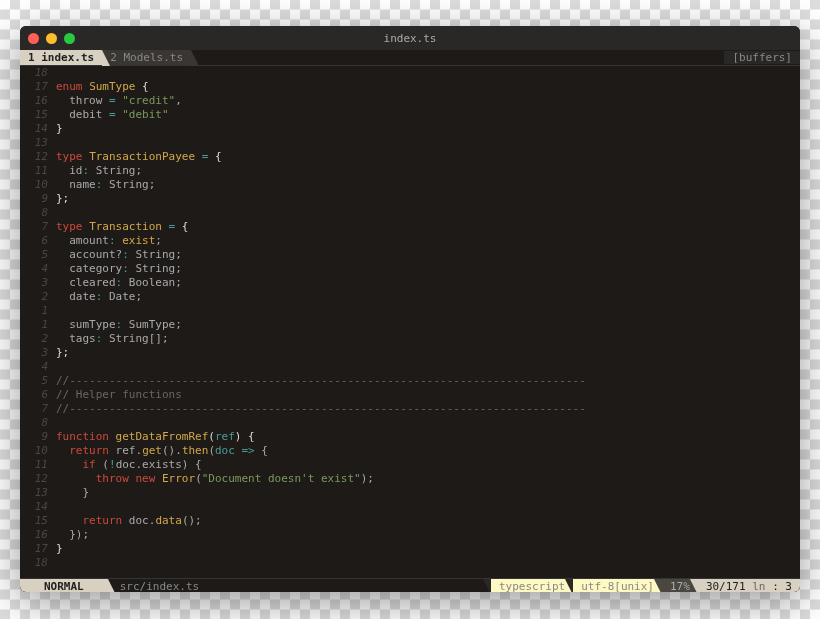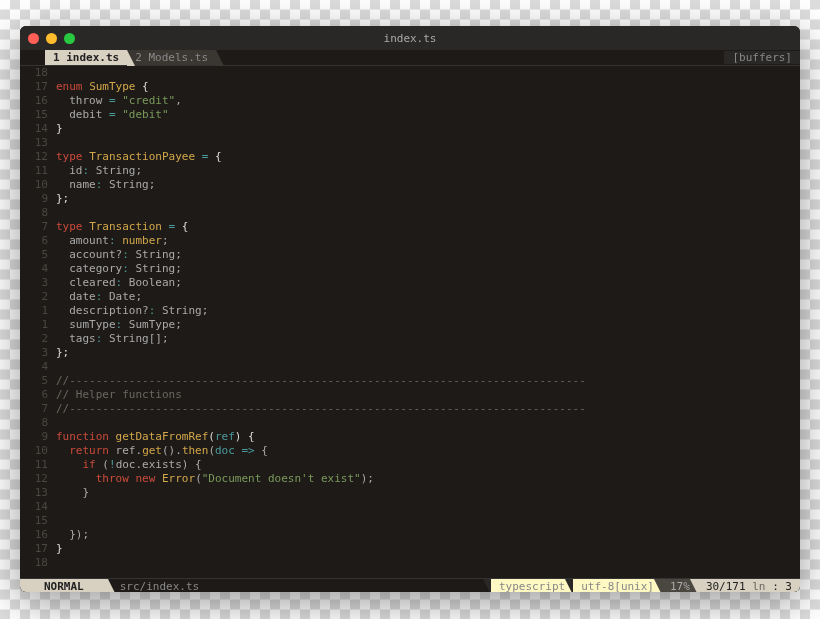--- a/index.html
+++ b/index.html
@@ -46,21 +46,21 @@
   border-bottom: 1px solid #333;
   position: relative;
 }
 .tab {
   padding: 0 8px;
   height: 100%;
   display: flex;
   align-items: center;
   position: relative;
 }
-.tab.active { background: #d8d0c0; color: #222; font-weight: bold; margin-left: 25px; }
+.tab.active { background: #d8d0c0; color: #222; font-weight: bold; }
 .tab.inactive { background: #3a3632; color: #888; }
 .tab.active::after, .tab.inactive::after {
   content: '';
   position: absolute;
   right: -8px;
   top: 0;
   border-top: 16px solid transparent;
   border-left: 8px solid #d8d0c0;
   z-index: 2;
 }
@@ -82,20 +82,21 @@
   height: 14px;
   line-height: 14px;
   white-space: pre;
 }
 .gutter {
   width: 36px;
   text-align: right;
   padding-right: 8px;
   color: #4a4640;
   flex-shrink: 0;
+  font-style: italic;
 }
 .line.current { background: #2f2b26; }
 .line.current .gutter { color: #d4a84a; font-weight: bold; }
 .code { color: #aaa; }
 .kw-red { color: #cc4a3a; }
 .kw-yellow { color: #d4a84a; }
 .kw-green { color: #7a9a5a; }
 .kw-cyan { color: #4a9a9a; }
 .kw-white { color: #ddd; }
 .kw-comment { color: #6a6660; }
@@ -176,41 +177,41 @@
       <div class="line"><div class="gutter">16</div><div class="code"><span class="code">  throw </span><span class="kw-cyan">=</span><span class="code"> </span><span class="kw-green">"credit"</span><span class="code">,</span></div></div>
       <div class="line"><div class="gutter">15</div><div class="code"><span class="code">  debit </span><span class="kw-cyan">=</span><span class="code"> </span><span class="kw-green">"debit"</span></div></div>
       <div class="line"><div class="gutter">14</div><div class="code"><span class="kw-white">}</span></div></div>
       <div class="line"><div class="gutter">13</div><div class="code"></div></div>
       <div class="line"><div class="gutter">12</div><div class="code"><span class="kw-red">type</span><span class="kw-white"> </span><span class="kw-yellow">TransactionPayee</span><span class="kw-white"> </span><span class="kw-cyan">=</span><span class="kw-white"> {</span></div></div>
       <div class="line"><div class="gutter">11</div><div class="code"><span class="code">  id</span><span class="kw-cyan">:</span><span class="code"> String;</span></div></div>
       <div class="line"><div class="gutter">10</div><div class="code"><span class="code">  name</span><span class="kw-cyan">:</span><span class="code"> String;</span></div></div>
       <div class="line"><div class="gutter">9</div><div class="code"><span class="kw-white">};</span></div></div>
       <div class="line"><div class="gutter">8</div><div class="code"></div></div>
       <div class="line"><div class="gutter">7</div><div class="code"><span class="kw-red">type</span><span class="kw-white"> </span><span class="kw-yellow">Transaction</span><span class="kw-white"> </span><span class="kw-cyan">=</span><span class="kw-white"> {</span></div></div>
-      <div class="line"><div class="gutter">6</div><div class="code"><span class="code">  amount</span><span class="kw-cyan">:</span><span class="code"> </span><span class="kw-yellow">number</span><span class="code">;</span></div></div>
+      <div class="line"><div class="gutter">6</div><div class="code"><span class="code">  amount</span><span class="kw-cyan">:</span><span class="code"> </span><span class="kw-yellow">exist</span><span class="code">;</span></div></div>
       <div class="line"><div class="gutter">5</div><div class="code"><span class="code">  account?</span><span class="kw-cyan">:</span><span class="code"> String;</span></div></div>
       <div class="line"><div class="gutter">4</div><div class="code"><span class="code">  category</span><span class="kw-cyan">:</span><span class="code"> String;</span></div></div>
       <div class="line"><div class="gutter">3</div><div class="code"><span class="code">  cleared</span><span class="kw-cyan">:</span><span class="code"> Boolean;</span></div></div>
       <div class="line"><div class="gutter">2</div><div class="code"><span class="code">  date</span><span class="kw-cyan">:</span><span class="code"> Date;</span></div></div>
-      <div class="line"><div class="gutter">1</div><div class="code"><span class="code">  description?</span><span class="kw-cyan">:</span><span class="code"> String;</span></div></div>
+      <div class="line"><div class="gutter">1</div></div>
       <div class="line"><div class="gutter">1</div><div class="code"><span class="code">  sumType</span><span class="kw-cyan">:</span><span class="code"> SumType;</span></div></div>
       <div class="line"><div class="gutter">2</div><div class="code"><span class="code">  tags</span><span class="kw-cyan">:</span><span class="code"> String[];</span></div></div>
       <div class="line"><div class="gutter">3</div><div class="code"><span class="kw-white">};</span></div></div>
       <div class="line"><div class="gutter">4</div><div class="code"></div></div>
       <div class="line"><div class="gutter">5</div><div class="code"><span class="kw-comment">//------------------------------------------------------------------------------</span></div></div>
       <div class="line"><div class="gutter">6</div><div class="code"><span class="kw-comment">// Helper functions</span></div></div>
       <div class="line"><div class="gutter">7</div><div class="code"><span class="kw-comment">//------------------------------------------------------------------------------</span></div></div>
       <div class="line"><div class="gutter">8</div><div class="code"></div></div>
       <div class="line"><div class="gutter">9</div><div class="code"><span class="kw-red">function</span><span class="kw-white"> </span><span class="kw-yellow">getDataFromRef</span><span class="kw-white">(</span><span class="kw-cyan">ref</span><span class="kw-white">) {</span></div></div>
       <div class="line"><div class="gutter">10</div><div class="code"><span class="code">  </span><span class="kw-red">return</span><span class="code"> ref.</span><span class="kw-yellow">get</span><span class="code">().</span><span class="kw-yellow">then</span><span class="code">(</span><span class="kw-cyan">doc</span><span class="code"> </span><span class="kw-cyan">=&gt;</span><span class="code"> {</span></div></div>
       <div class="line"><div class="gutter">11</div><div class="code"><span class="code">    </span><span class="kw-red">if</span><span class="code"> (</span><span class="kw-cyan">!</span><span class="code">doc.exists) {</span></div></div>
       <div class="line"><div class="gutter">12</div><div class="code"><span class="code">      </span><span class="kw-red">throw</span><span class="code"> </span><span class="kw-red">new</span><span class="code"> </span><span class="kw-yellow">Error</span><span class="code">(</span><span class="kw-green">"Document doesn't exist"</span><span class="code">);</span></div></div>
       <div class="line"><div class="gutter">13</div><div class="code"><span class="code">    }</span></div></div>
       <div class="line"><div class="gutter">14</div><div class="code"></div></div>
-      <div class="line"><div class="gutter">15</div></div>
+      <div class="line"><div class="gutter">15</div><div class="code"><span class="code">    </span><span class="kw-red">return</span><span class="code"> doc.</span><span class="kw-yellow">data</span><span class="code">();</span></div></div>
       <div class="line"><div class="gutter">16</div><div class="code"><span class="code">  });</span></div></div>
       <div class="line"><div class="gutter">17</div><div class="code"><span class="kw-white">}</span></div></div>
       <div class="line"><div class="gutter">18</div><div class="code"></div></div>
     </div>
 
   <div class="statusbar">
     <div class="mode">NORMAL</div>
     <div class="filepath">src/index.ts</div>
     <div class="status-right">
       <div class="seg">typescript</div>

